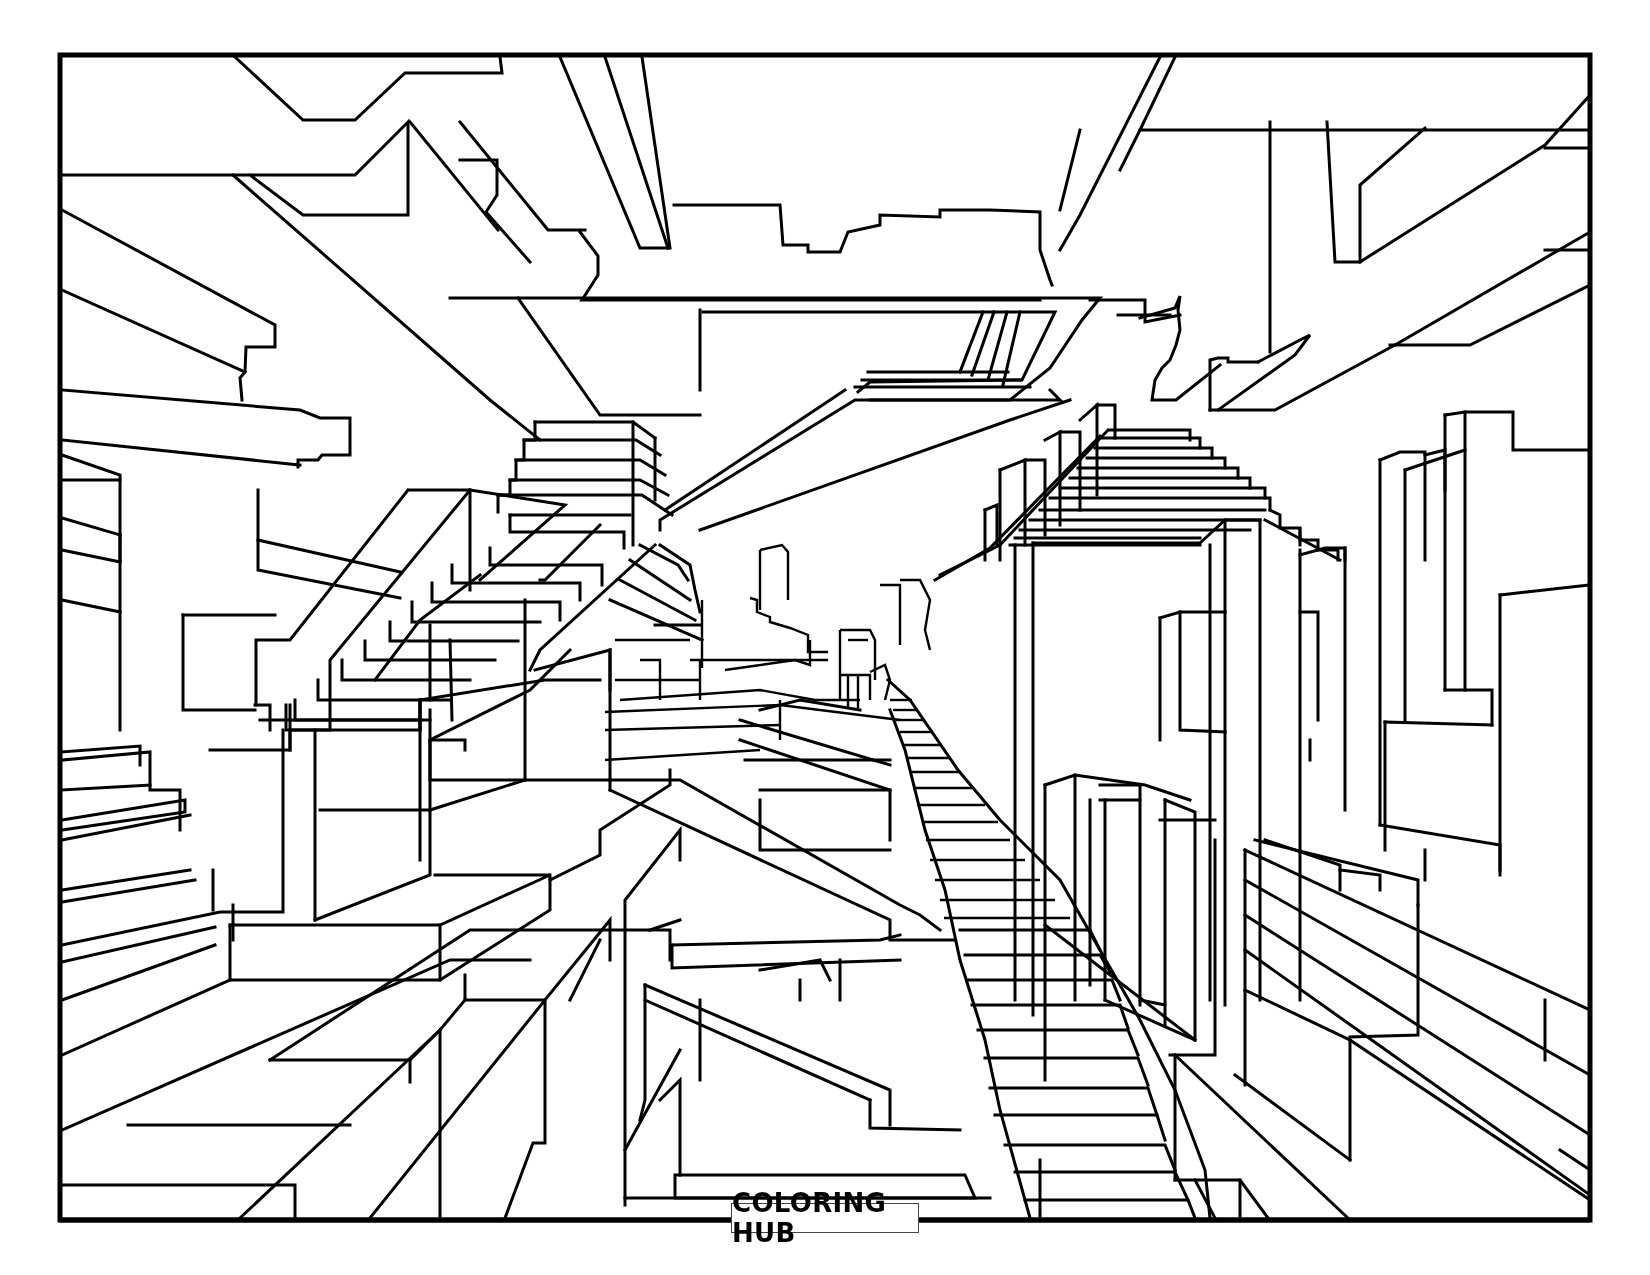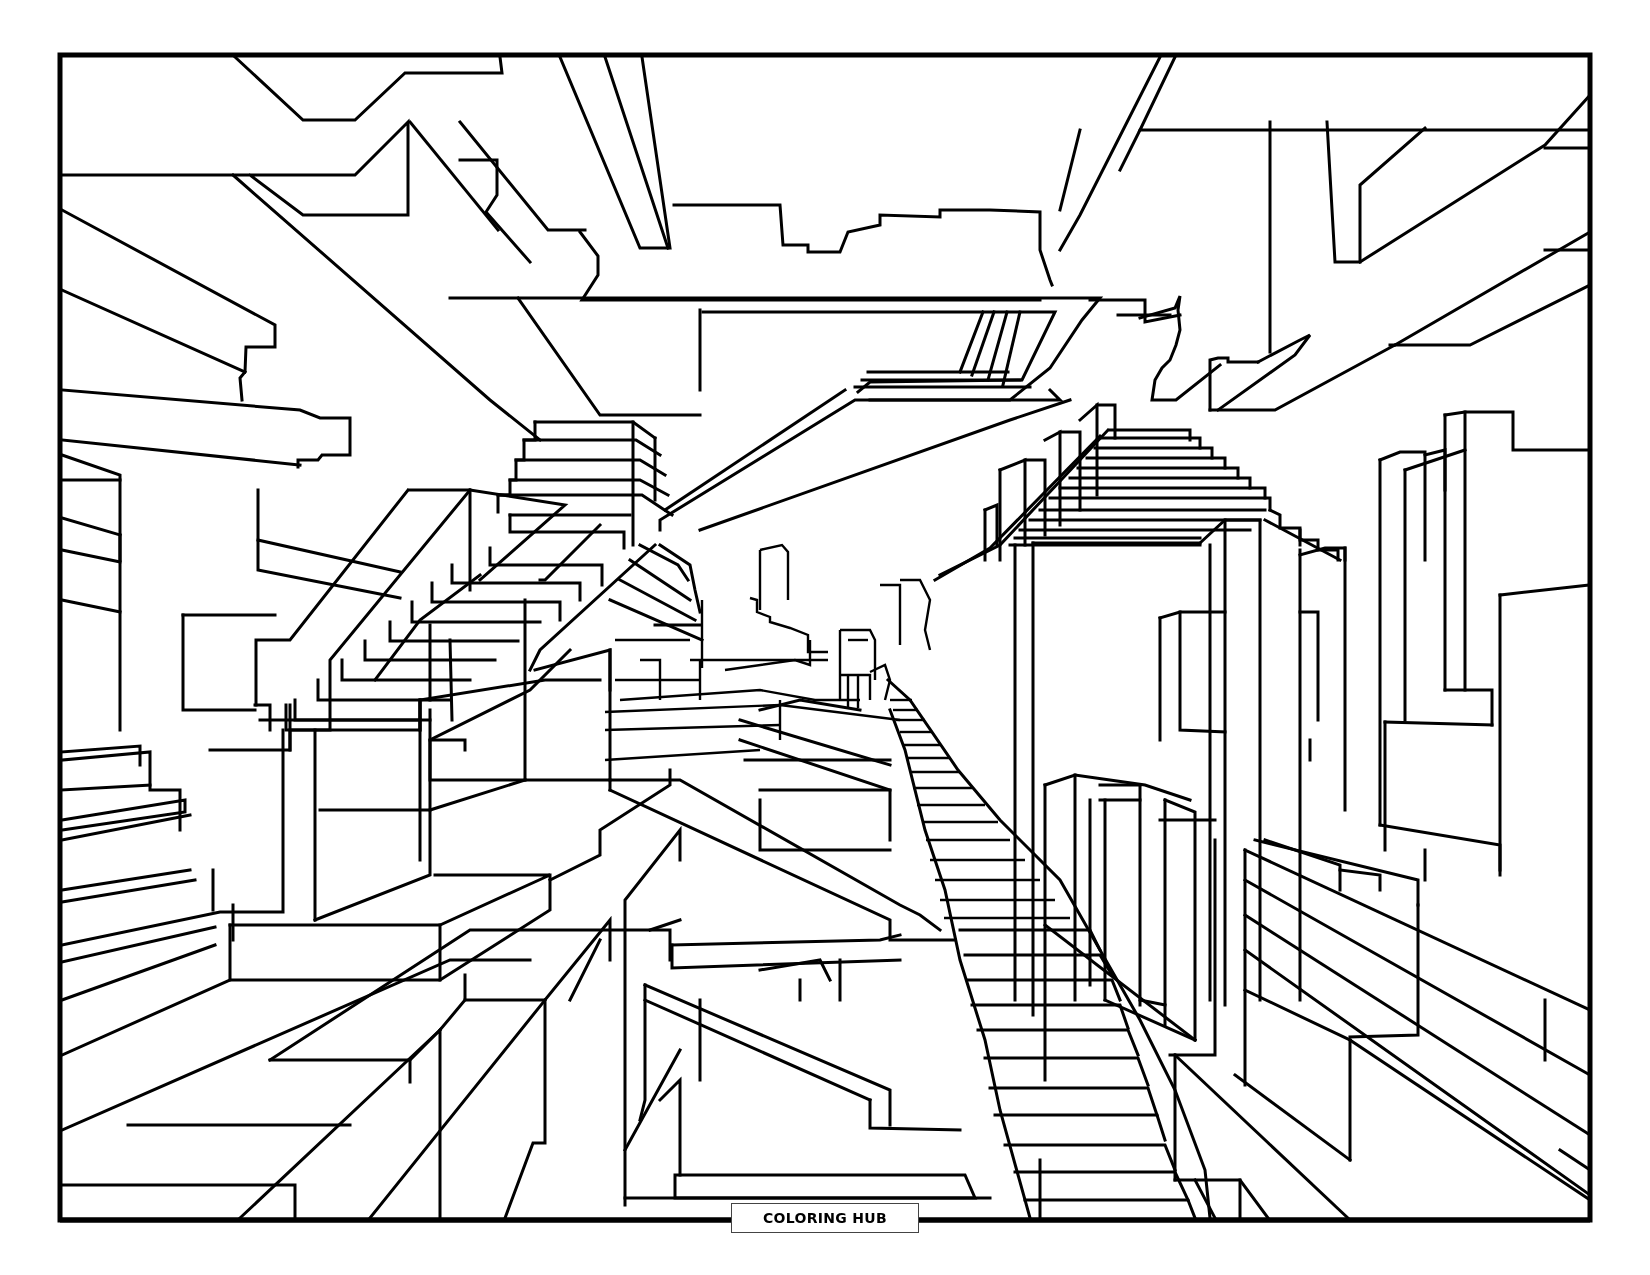--- a/index.html
+++ b/index.html
@@ -6,21 +6,21 @@
     body { width: 1650px; height: 1275px; position: relative; overflow: hidden; }
     .page { position: absolute; left: 0; top: 0; width: 1650px; height: 1275px; background: #ffffff; }
     svg.art { position: absolute; left: 0; top: 0; width: 1650px; height: 1275px; }
     svg.art .ln { fill: none; stroke: #000; stroke-width: 3; stroke-linejoin: miter; stroke-linecap: square; }
     svg.art .thin { fill: none; stroke: #000; stroke-width: 2.4; }
     svg.art .frame { fill: none; stroke: #000; stroke-width: 5; }
     .brand {
       position: absolute; left: 731px; top: 1203px; width: 188px; height: 30px;
       background: #fff; border: 1.5px solid #444; box-sizing: border-box;
       display: flex; align-items: center; justify-content: center;
-      font-family: "DejaVu Sans", sans-serif; font-weight: bold; font-size: 14px;
+      font-family: "DejaVu Sans", sans-serif; font-weight: bold; font-size: 26px;
       letter-spacing: 0.3px; color: #000;
     }
   </style>
 </head>
 <body>
 
 <div class="page">
   <svg class="art" viewBox="0 0 1650 1275" xmlns="http://www.w3.org/2000/svg">
 
     <rect class="frame" x="60" y="55" width="1530" height="1165"></rect>

